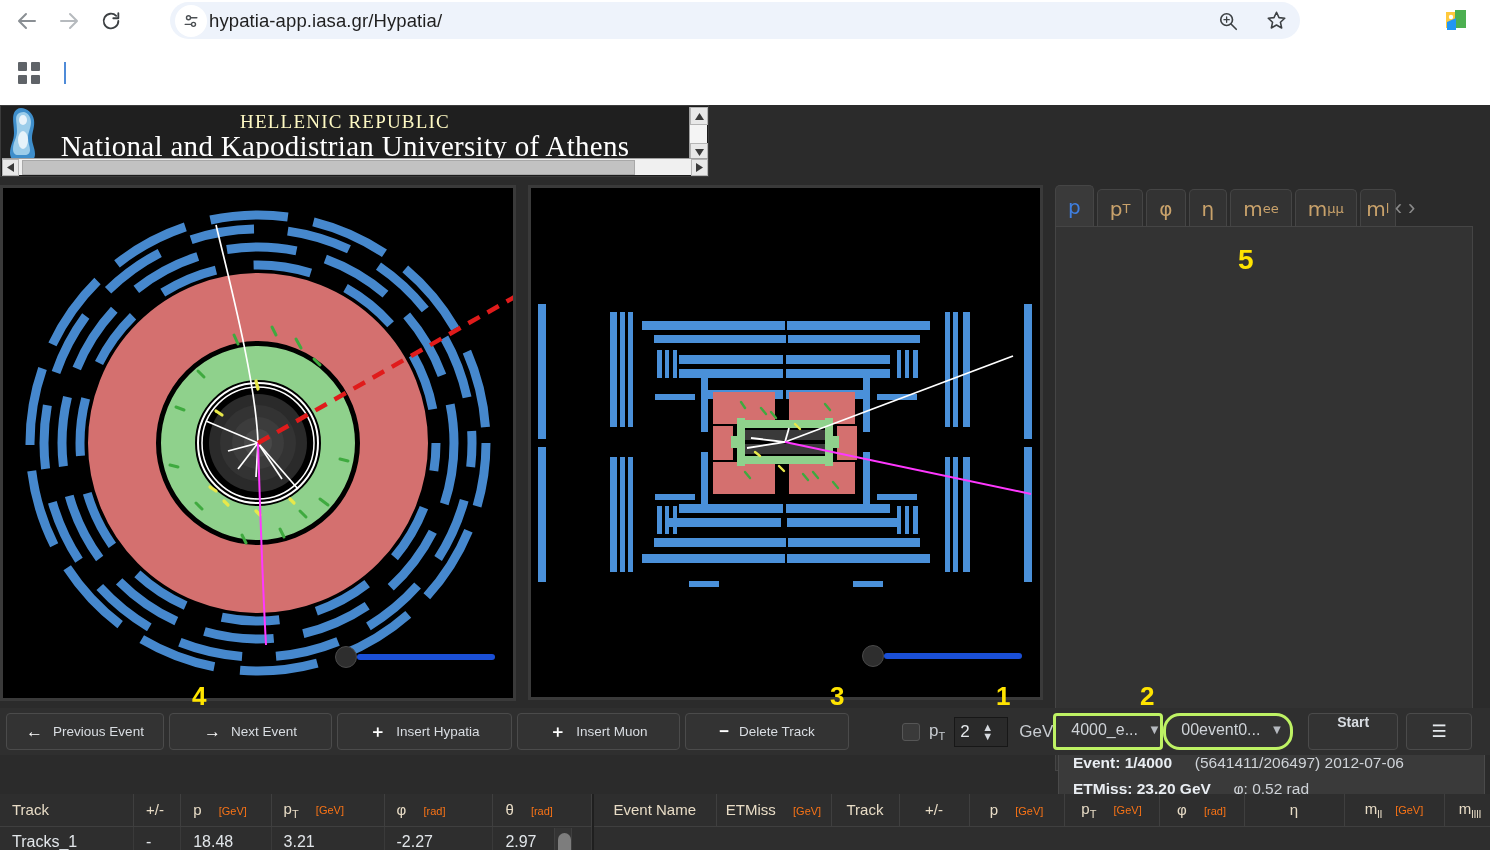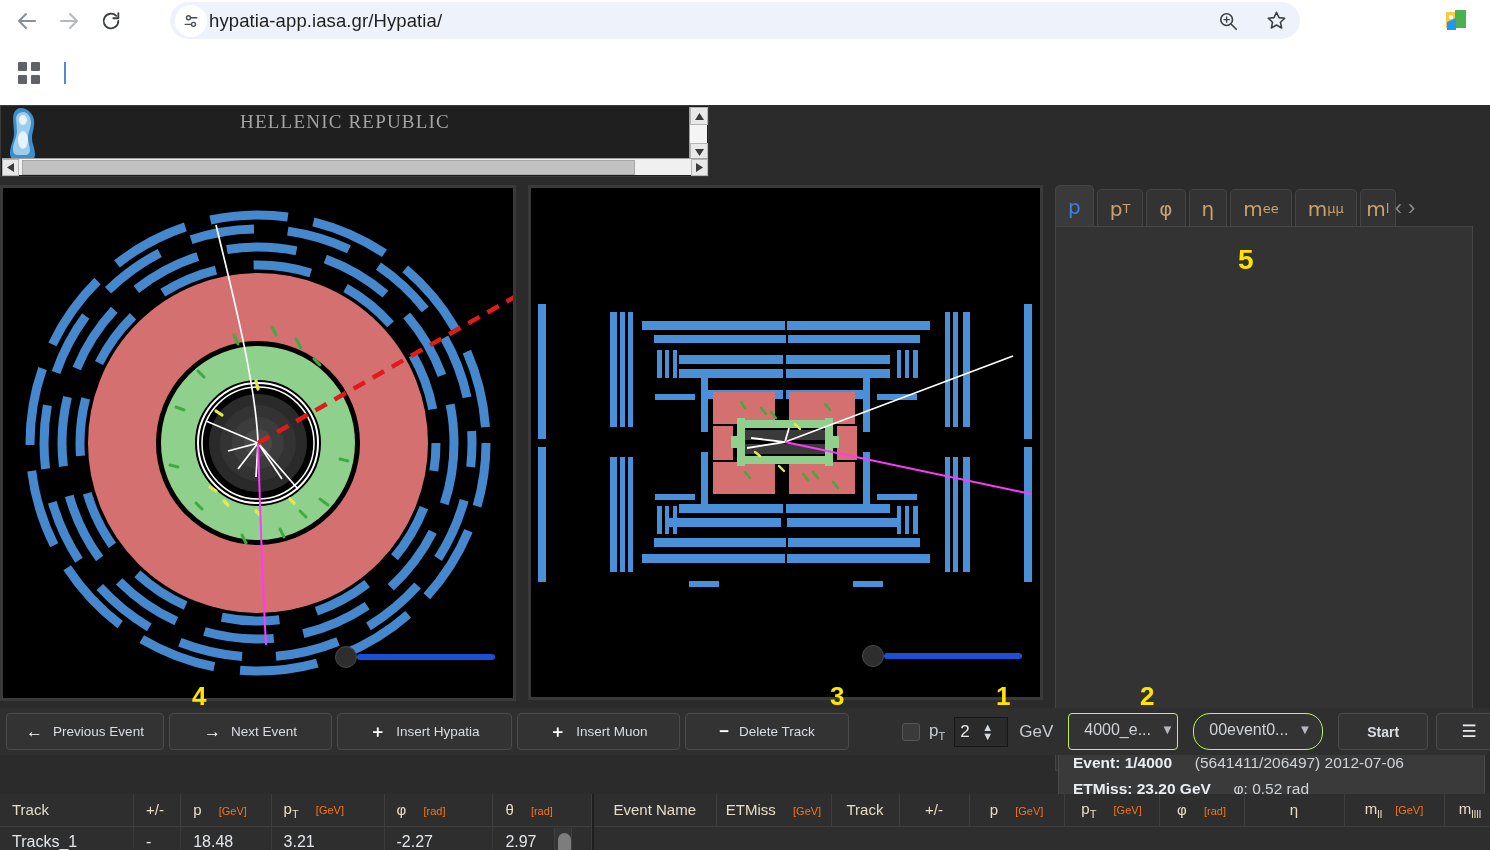--- a/index.html
+++ b/index.html
@@ -92,21 +92,21 @@
     position: absolute; left: 0; top: 0; width: 690px; height: 55px;
     background: #1f1f1f;
   }
   #uoa-logo {
     position: absolute; left: 6px; top: 0px; width: 56px; height: 55px;
   }
   #banner-line1 {
     position: absolute; left: 0; top: 5px; width: 688px;
     text-align: center;
     font-family: "Liberation Serif", serif;
-    font-size: 19px; color: #a3a3a3; letter-spacing: 1.2px;
+    font-size: 19px; color: #fef9c3; letter-spacing: 1.2px;
   }
   #banner-line2 {
     position: absolute; left: 0; top: 24px; width: 688px;
     text-align: center;
     font-family: "Liberation Serif", serif;
     font-size: 29px; color: #ffffff; letter-spacing: .3px;
     white-space: nowrap;
   }
   
   #banner-vscroll {
@@ -234,34 +234,34 @@
   #pt-spinner {
     margin-left: 9px; width: 54px; height: 30px;
     background: #2a2a2a; border: 1px solid #171717;
     display: flex; align-items: center;
   }
   #pt-value { width: 27px; text-align: left; padding-left: 5px; color: #e3e7ea; font-size: 17px; }
   #pt-arrows { color: #d6dadf; font-size: 11px; line-height: 9px; }
   #gev-label { margin-left: 11px; color: #c8ccd1; font-size: 17px; }
 
   .tb-select {
-    height: 37px; margin-left: 15px;
-    background: #333333; border: 1px solid #bef264; border-radius: 4px;
+    height: 37px; 
+    background: #333333; border: 3px solid #bef264; border-radius: 4px;
     display: flex; align-items: center; justify-content: space-between;
     padding: 0 12px 4px 15px;
     color: #cfd3d8; font-size: 16px;
     flex: 0 0 auto;
   }
   #select-dataset { width: 110px; }
   #select-event { width: 130px; border-radius: 17px; }
   .chev { color: #b6bac0; font-size: 13px; margin-left: 10px; }
   #btn-start {
     width: 90px; height: 37px; margin-left: 15px;
     background: #333333; border:1px solid #4b4b4b; border-radius:4px;
-    display:flex; align-items:center; justify-content:center;
+    display:flex; justify-content:center;
     color: #d9dde2; font-size: 14px; font-weight: bold;
     flex: 0 0 auto;
   }
   #btn-menu {
     width: 66px; height: 37px; margin-left: 8px;
     background: #333333; border:1px solid #4b4b4b; border-radius:4px;
     display:flex; align-items:center; justify-content:center;
     color: #e4e8ec; font-size: 17px;
     flex: 0 0 auto;
   }
@@ -394,20 +394,21 @@
 
   <div id="banner-frame">
     <div id="banner-inner">
       <svg id="uoa-logo" viewBox="0 0 56 55">
         <path d="M14 2c6 0 12 5 13 12 1 7-2 12-2 18 0 6 3 10 3 16 0 4-2 7-6 7H10c-4 0-7-3-7-8 0-8 4-12 4-20C7 19 5 12 7 7c1-3 4-5 7-5z" fill="#3e8ecb"></path>
         <path d="M17 6c4 1 7 5 7 10 0 6-3 10-3 16 0 5 2 8 2 12 0 3-2 5-5 5h-7c-3 0-5-2-5-6 0-7 4-11 4-18 0-8-2-13 0-16 1-2 4-3 7-3z" fill="#9ccdea"></path>
         <ellipse cx="16" cy="14" rx="4" ry="5" fill="#e9f3fa"></ellipse>
         <ellipse cx="16" cy="34" rx="5" ry="9" fill="#ffffff" opacity=".75"></ellipse>
       </svg>
       <div id="banner-line1">HELLENIC REPUBLIC</div>
+      <div id="banner-line2">National and Kapodistrian University of  Athens</div>
     </div>
 
     <div id="banner-vscroll">
       <div class="arrow">
         <svg width="9" height="7" viewBox="0 0 9 7">
             <path d="M4.5 0 9 7H0z" fill="#3a3a3a"></path>
           </svg>
       </div>
       <div style="height:18px;background:#f4f4f4;"></div>
       <div class="arrow">

